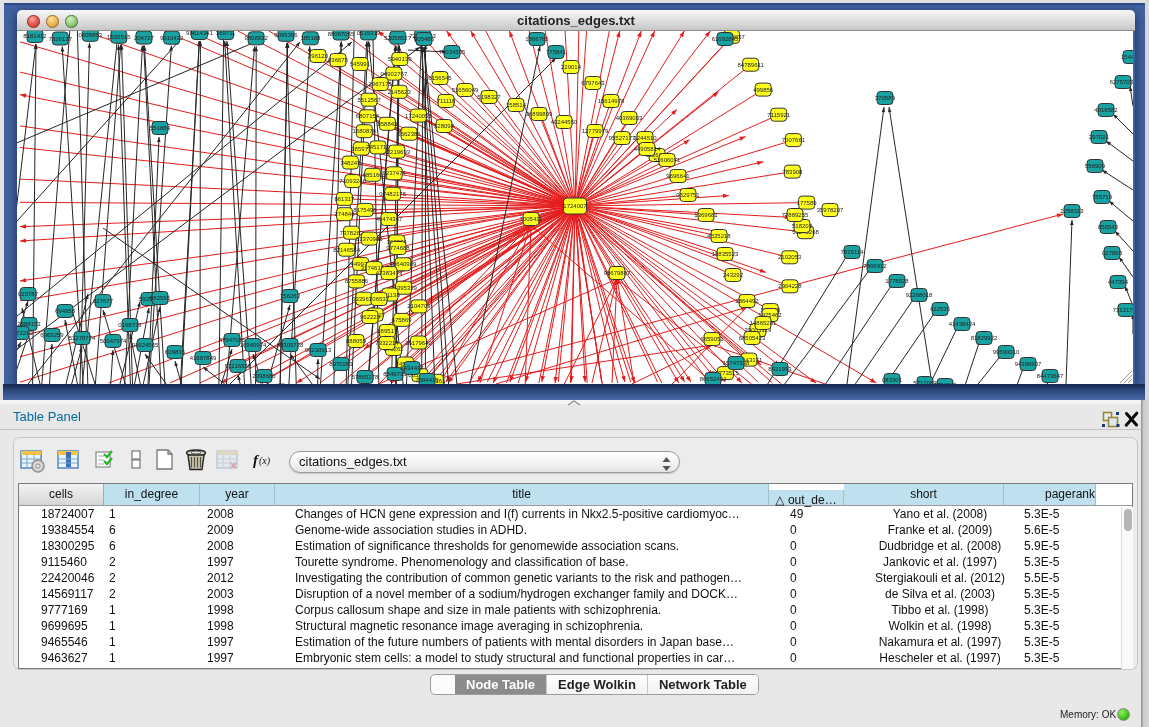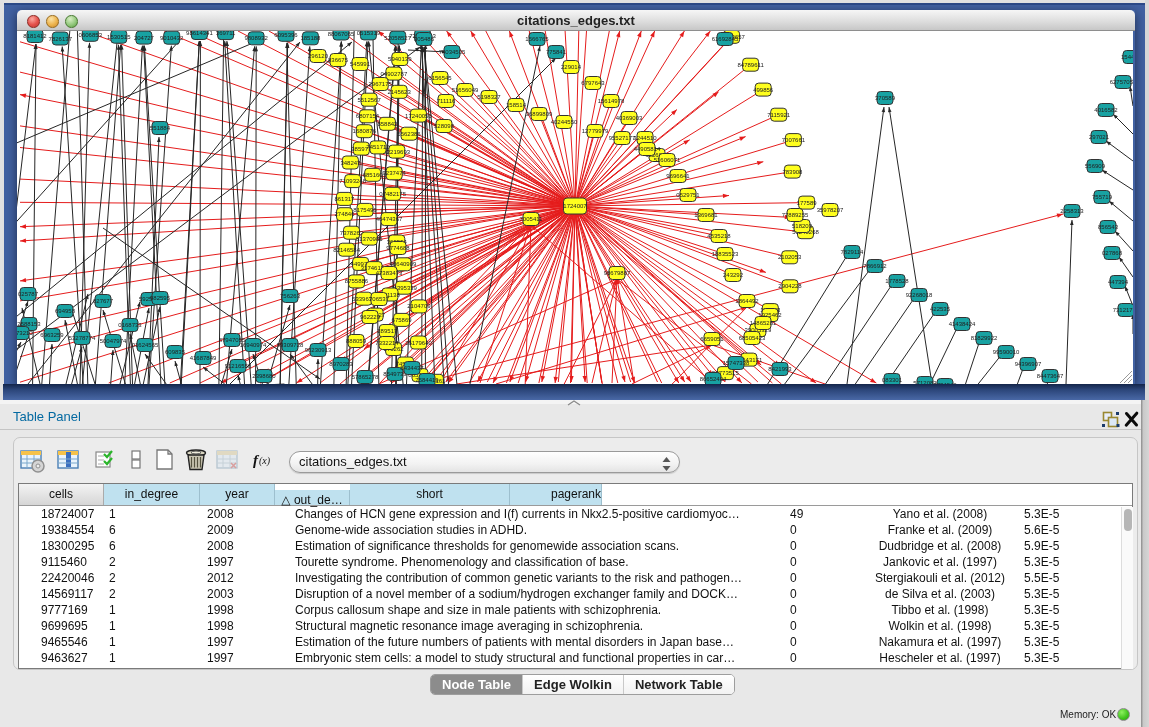--- a/index.html
+++ b/index.html
@@ -22,21 +22,21 @@
 .tbody { position:absolute; left:0; top:22px; width:100%; font-size:12px; color:#111; }
 .tr { display:flex; height:16px; line-height:16px; white-space:nowrap; }
 .c0 { width:85px; padding-left:22px; } .c1 { width:96px; padding-left:5px; }
 .c2 { width:75px; padding-left:7px; } .c3 { width:494px; padding-left:4px; overflow:hidden;margin-left:16px; }
 .c4 { width:75px; padding-left:5px; } .c5 { width:160px; text-align:center; }
 .c6 { width:92px; padding-left:4px; }
 .scroll { position:absolute; left:1102px; top:23px; width:12px; height:162px; background:#fafafa; border-left:1px solid #ddd; }
 .thumb { position:absolute; left:2px; top:2px; width:8px; height:22px; background:#b6b6b6; border-radius:4px; }
 .tabs { position:absolute; left:430px; top:674px; height:21px; display:flex; font-size:13px; font-weight:bold; border:1px solid #9d9d9d; border-radius:5px; overflow:hidden; background:#fcfcfc; }
 .tab { padding:0 11px; line-height:20px; color:#222; background:linear-gradient(#ffffff,#f2f2f2); border-right:1px solid #c9c9c9; }
-.tab.sel { background:#8c8c8c; color:#fff; }
+.tab.sel { background:#8c8c8c; color:#fff;margin-left:24px; }
 .tab:last-child { border-right:none; }
 .mem { position:absolute; left:1060px; top:709px; font-size:10px; color:#222; }
 .memdot { position:absolute; left:1117px; top:708px; width:13px; height:13px; border-radius:50%; background:radial-gradient(circle at 35% 30%,#8df05e,#3fc21c 60%,#2e9a12); border:1px solid #8a8a8a; }
 </style></head><body>
 <div class="top">
   <div class="blue">
       <div class="topline"></div>
     </div>
   <div class="rstrip2"></div>
   <div class="win"></div>
@@ -1006,20 +1006,21 @@
 </svg>
 <div class="combo">citations_edges.txt<svg style="position:absolute;right:8px;top:5px" width="9" height="14">
       <path d="M4.5 0 L8.5 5 H0.5 Z" fill="#555"></path>
       <path d="M4.5 14 L8.5 9 H0.5 Z" fill="#555"></path>
     </svg></div>
 <div class="table">
   <div class="thead">
     <div class="th g" style="width:85px;">cells</div>
     <div class="th" style="width:96px;">in_degree</div>
     <div class="th" style="width:75px;">year</div>
+    <div class="th" style="width:494px;">title</div>
     <div class="th" style="width:75px;margin-top:6px;">△ out_de…</div>
     <div class="th" style="width:160px;">short</div>
     <div class="th" style="width:92px;text-align:right;">pagerank</div>
   </div>
   <div class="tbody">
       <div class="tr">
         <div class="c0">18724007</div>
         <div class="c1">1</div>
         <div class="c2">2008</div>
         <div class="c3">Changes of HCN gene expression and I(f) currents in Nkx2.5-positive cardiomyoc…</div>

